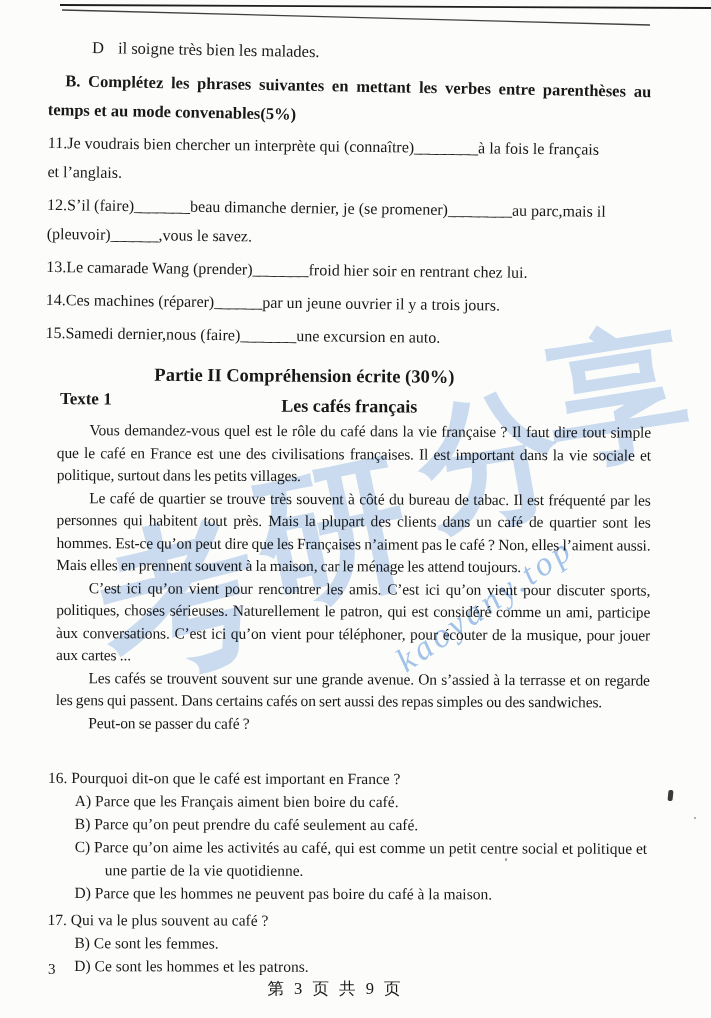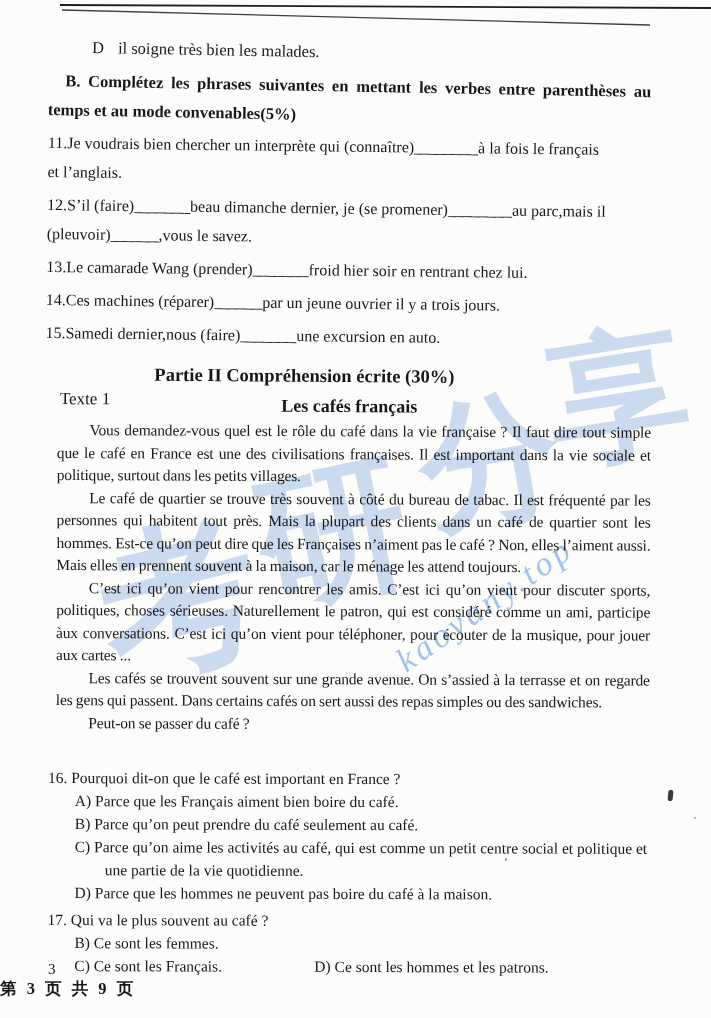--- a/index.html
+++ b/index.html
@@ -23,36 +23,36 @@
   .b-head { font-weight:bold; font-size:16.5px; }
   .b-head .b1 { margin-left:17px; line-height:29px; text-align:justify; text-align-last:justify; white-space:normal; }
   .b-head .b2 { line-height:29px; }
 
   .items { margin-top:4px; font-size:16px; }
   .items .line { line-height:29px; white-space:nowrap; }
   .items .gap  { margin-top:4px; }
 
   .part2-title { margin:14px 90px 0 0; font-size:18.5px; font-weight:bold; text-align:center; line-height:26px; }
   .texte-row { position:relative; height:28px; margin-top:0; }
-  .texte-label { position:absolute; left:12px; top:2px; font-size:17px; font-weight:normal; }
+  .texte-label { position:absolute; left:12px; top:2px; font-size:17px; font-weight:bold; }
   .reading-title { position:absolute; left:0; right:0; top:7px; text-align:center; font-size:18px; font-weight:bold; }
 
   .passage { margin:4px 0 0 9px; font-size:15.5px; line-height:22.5px; }
   .passage p { margin:0; text-indent:2.1em; text-align:justify; letter-spacing:-0.15px; word-spacing:-0.4px; }
 
   .questions { margin-top:32px; font-size:15.5px; }
   .questions .line { line-height:23px; white-space:nowrap; }
   .q-stem { margin-left:0; }
   .q17-stem { margin-top:4px; }
   .opt { margin-left:27px; }
   .opt-cont { margin-left:57px; white-space:normal; }
   .opt-grid { margin-left:27px; display:grid; grid-template-columns:240px auto; line-height:23px; }
 
   .footer-num { position:absolute; left:48px; top:961px; font-size:15px; z-index:2; }
-  .footer-center { position:absolute; left:0; right:40px; top:978px; font-size:16.5px; letter-spacing:3px; z-index:2;font-weight:bold; }
+  .footer-center { position:absolute; left:0; right:40px; top:978px; text-align:center; font-size:16.5px; letter-spacing:3px; z-index:2; }
 
   .wm { position:absolute; z-index:5; pointer-events:none; mix-blend-mode:multiply; color:#a3c3ec; }
   .wm-cjk { font-weight:bold; opacity:0.55; line-height:1; }
   .wm-c0 { left:100px; top:520px; font-size:160px; transform:rotate(-14deg); }
   .wm-c1 { left:258px; top:458px; font-size:150px; transform:rotate(-12deg); }
   .wm-c2 { left:420px; top:392px; font-size:140px; transform:rotate(-10deg); }
   .wm-c3 { left:548px; top:328px; font-size:140px; transform:rotate(-9deg); }
   .wm-site { left:400px; top:645px; font-size:34px; font-style:italic; letter-spacing:4px; opacity:0.8;
              transform:rotate(-35deg); transform-origin:left center; color:#8db7ea; }
 
@@ -113,21 +113,20 @@
       <div class="line opt">B) Parce qu’on peut prendre du café seulement au café.</div>
       <div class="line opt">C) Parce qu’on aime les activités au café, qui est comme un petit centre social et politique et</div>
       <div class="line opt opt-cont">une partie de la vie quotidienne.</div>
       <div class="line opt">D) Parce que les hommes ne peuvent pas boire du café à la maison.</div>
 
       <div class="line q-stem q17-stem">17. Qui va le plus souvent au café ?</div>
       <div class="opt-grid">
         <span>B) Ce sont les femmes.</span>
       </div>
       <div class="opt-grid">
-        <span>C) Ce sont les Français.</span>
         <span>D) Ce sont les hommes et les patrons.</span>
       </div>
     </div>
 
   </div>
 
   <div class="footer-num">3</div>
   <div class="footer-center">第 3 页 共 9 页</div>
 
   <span class="wm wm-cjk wm-c0">考</span>

